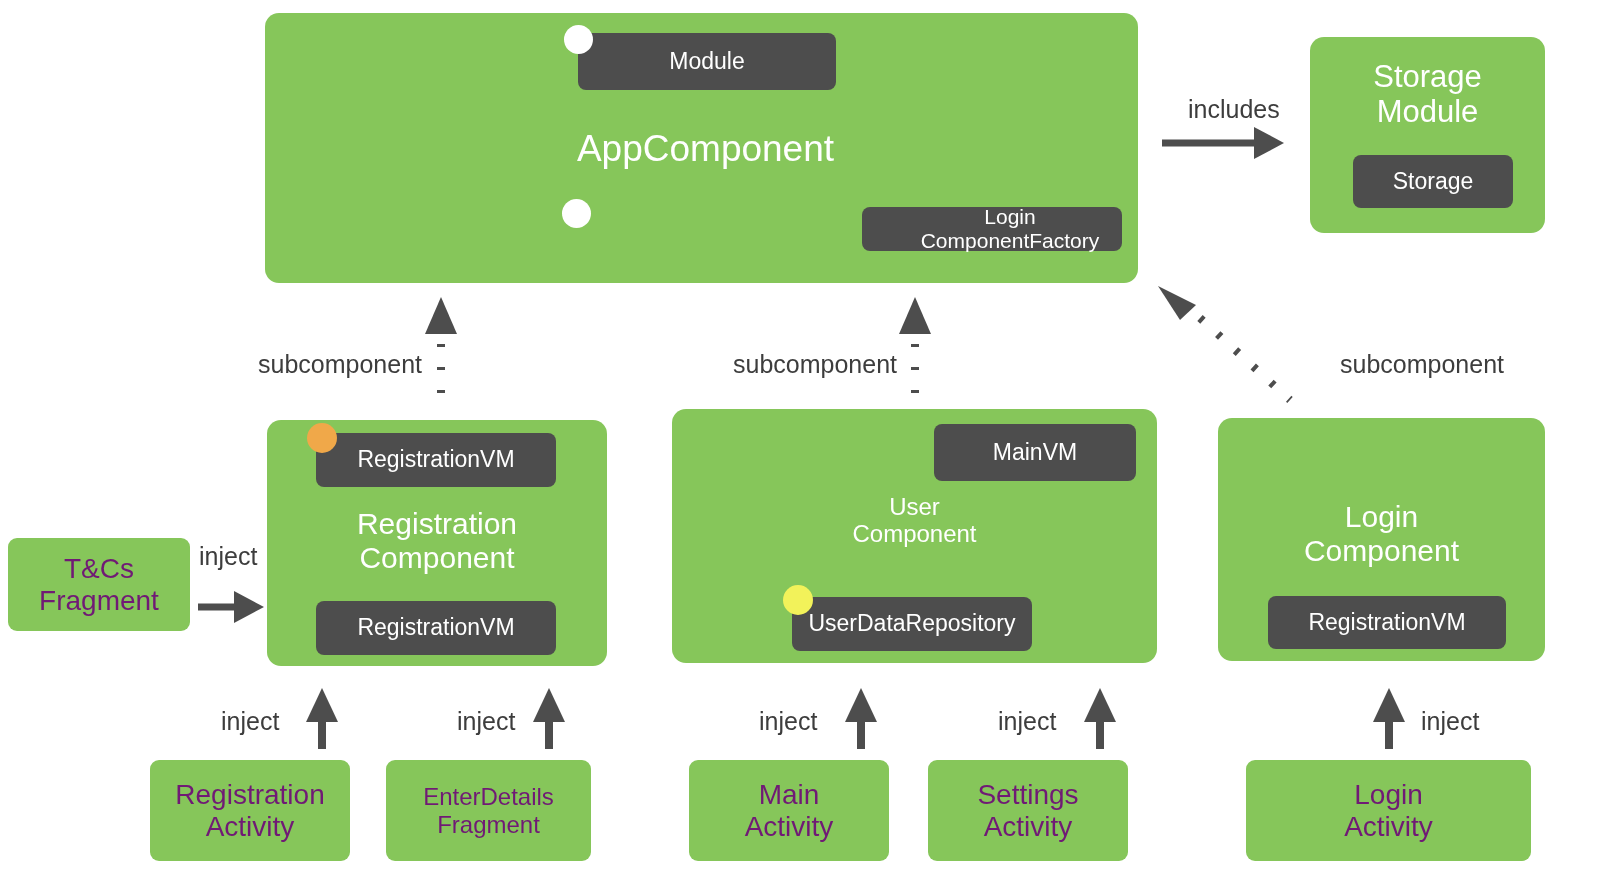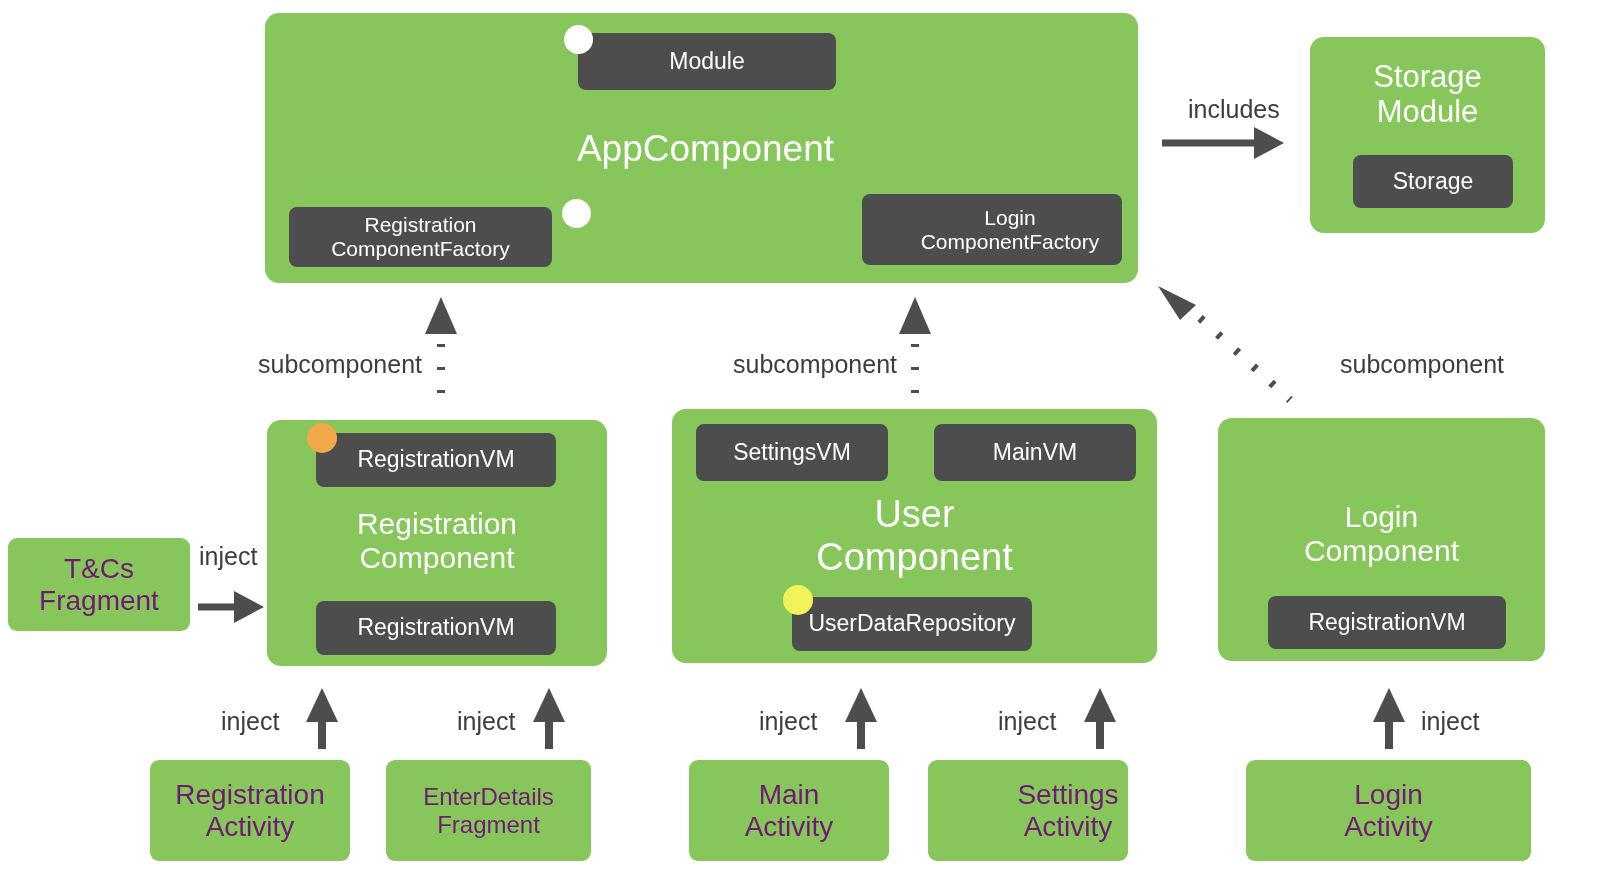--- a/index.html
+++ b/index.html
@@ -147,28 +147,24 @@
 
   <div class="abs green" style="left:265px; top:13px; width:873px; height:270px;">
     <div class="abs comp-title" style="left:0; top:115px; width:873px; font-size:37px;padding-left:8px;">AppComponent</div>
   </div>
 
   <div class="abs dot dot-white" style="left:564px; top:25px; width:29px; height:29px; z-index:3;"></div>
   <div class="abs chip" style="left:578px; top:33px; width:258px; height:57px; font-size:23px; z-index:2;">
     <span>Module</span>
   </div>
 
-  <div class="abs chip" style="left:289px; top:207px; width:263px; height:60px; font-size:21px; z-index:2;">
-    <span>Registration
-ComponentFactory</span>
-  </div>
 
   <div class="abs dot dot-white" style="left:562px; top:199px; width:29px; height:29px; z-index:3;"></div>
 
-  <div class="abs chip" style="left:862px; top:194px; width:260px; height:71px; font-size:21px; z-index:2;padding-left:36px;">
+  <div class="abs chip" style="left:862px; top:207px; width:260px; height:44px; font-size:21px; z-index:2;padding-left:36px;">
     <span>Login
 ComponentFactory</span>
   </div>
 
   <div class="abs green" style="left:1310px; top:37px; width:235px; height:196px;">
     <div class="abs comp-title" style="left:0; top:22px; width:235px; font-size:31px;">Storage
 Module</div>
   </div>
   <div class="abs chip" style="left:1353px; top:155px; width:160px; height:53px; font-size:23px; z-index:2;">
     <span>Storage</span>
@@ -186,25 +182,22 @@
   </div>
   <div class="abs dot dot-orange" style="left:307px; top:423px; width:30px; height:30px; z-index:3;"></div>
   <div class="abs chip" style="left:316px; top:433px; width:240px; height:54px; font-size:23px; z-index:2;">
     <span>RegistrationVM</span>
   </div>
   <div class="abs chip" style="left:316px; top:601px; width:240px; height:54px; font-size:23px; z-index:2;">
     <span>RegistrationVM</span>
   </div>
 
   <div class="abs green" style="left:672px; top:409px; width:485px; height:254px;">
-    <div class="abs comp-title" style="left:0; top:84px; width:485px; font-size:38px;">User
+    <div class="abs comp-title" style="left:0; top:84px; width:485px; font-size:24px;">User
 Component</div>
-  </div>
-  <div class="abs chip" style="left:696px; top:424px; width:192px; height:57px; font-size:23px; z-index:2;">
-    <span>SettingsVM</span>
   </div>
   <div class="abs chip" style="left:934px; top:424px; width:202px; height:57px; font-size:23px; z-index:2;">
     <span>MainVM</span>
   </div>
   <div class="abs dot dot-yellow" style="left:783px; top:585px; width:30px; height:30px; z-index:3;"></div>
   <div class="abs chip" style="left:792px; top:597px; width:240px; height:54px; font-size:23px; z-index:2;">
     <span>UserDataRepository</span>
   </div>
 
   <div class="abs green" style="left:1218px; top:418px; width:327px; height:243px;">
@@ -233,21 +226,21 @@
   </div>
   <div class="abs edge-label" style="left:457px; top:707px; font-size:25px;">inject</div>
 
   <div class="abs green small" style="left:689px; top:760px; width:200px; height:101px;">
     <div class="node-label" style="font-size:28px;">Main
 Activity</div>
   </div>
   <div class="abs edge-label" style="left:759px; top:707px; font-size:25px;">inject</div>
 
   <div class="abs green small" style="left:928px; top:760px; width:200px; height:101px;">
-    <div class="node-label" style="font-size:28px;margin-left:40px;">Settings
+    <div class="node-label" style="font-size:28px;">Settings
 Activity</div>
   </div>
   <div class="abs edge-label" style="left:998px; top:707px; font-size:25px;">inject</div>
 
   <div class="abs green small" style="left:1246px; top:760px; width:285px; height:101px;">
     <div class="node-label" style="font-size:28px;">Login
 Activity</div>
   </div>
   <div class="abs edge-label" style="left:1421px; top:707px; font-size:25px;">inject</div>
 

